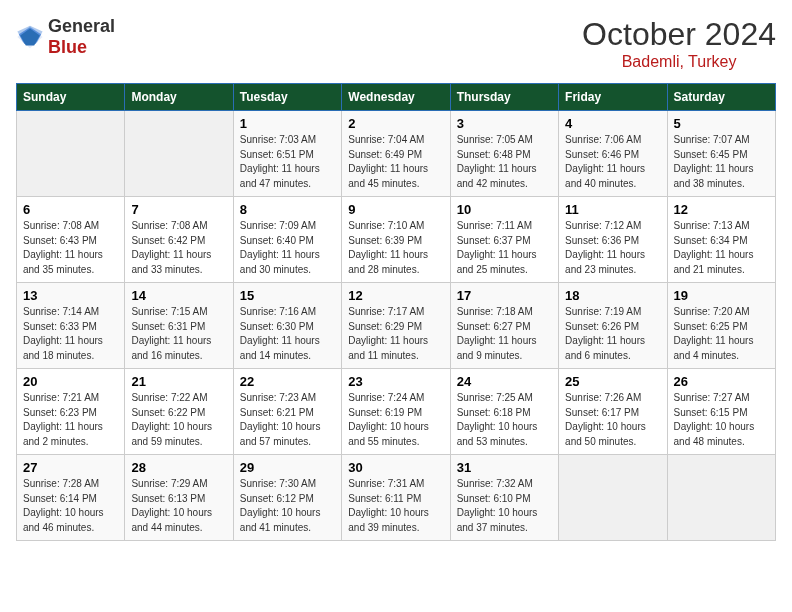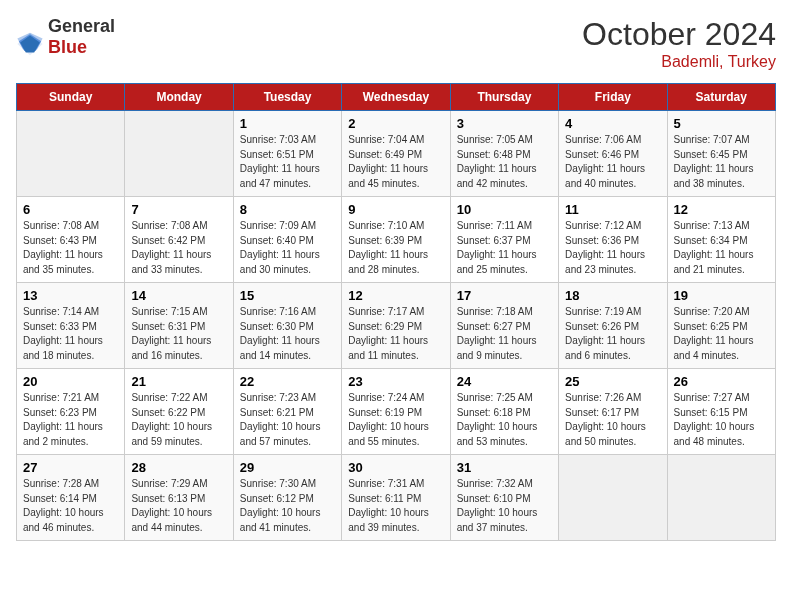--- a/index.html
+++ b/index.html
@@ -11,58 +11,58 @@
       padding: 16px;
     }
     .header {
       display: flex;
       justify-content: space-between;
       align-items: flex-start;
       margin-bottom: 12px;
     }
     .logo {
       display: flex;
-      align-items: flex-end;
+      align-items: center;
       gap: 4px;
     }
     .logo-text-general {
       font-size: 18px;
       font-weight: bold;
       color: #333;
     }
     .logo-text-blue {
       font-size: 18px;
       font-weight: bold;
       color: #b91c1c;
     }
     .logo-icon {
       width: 28px;
       height: 28px;
     }
     .title-block {
-      text-align: right;
+      text-align: center;
     }
     .month-title {
       font-size: 32px;
       font-weight: 300;
       color: #333;
     }
     .location-title {
       font-size: 16px;
       color: #b91c1c;
     }
     table {
       width: 100%;
       border-collapse: collapse;
       font-size: 11px;
     }
     thead tr th {
-      background-color: #b91c1c;
+      background-color: #14532d;
       color: #fff;
-      text-align: center;
+      text-align: left;
       padding: 6px 6px;
       font-size: 12px;
       font-weight: bold;
       border: 1px solid #2a6db5;
     }
     tbody tr td {
       border: 1px solid #ccc;
       vertical-align: top;
       padding: 5px 6px;
       width: 14.28%;

